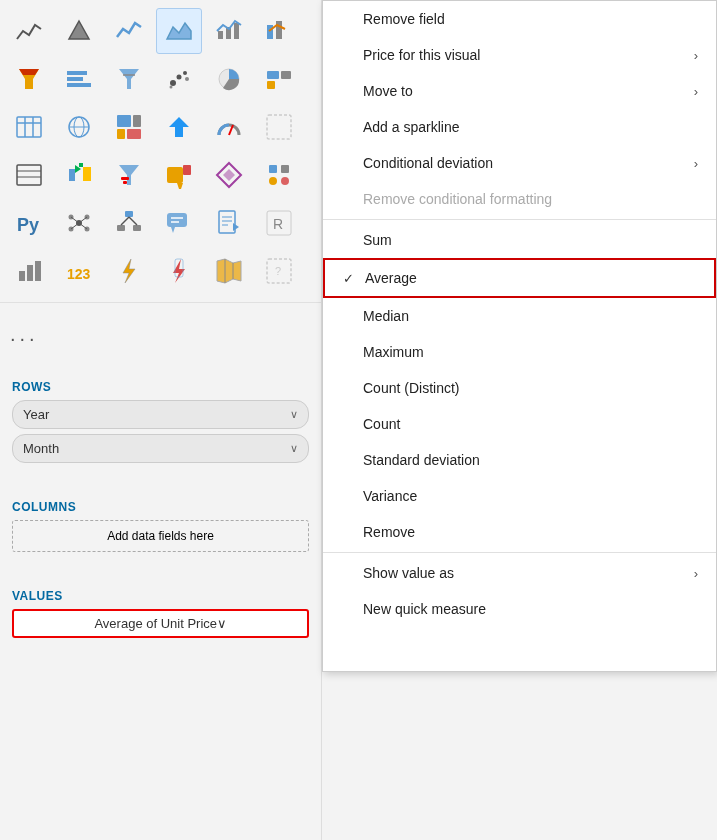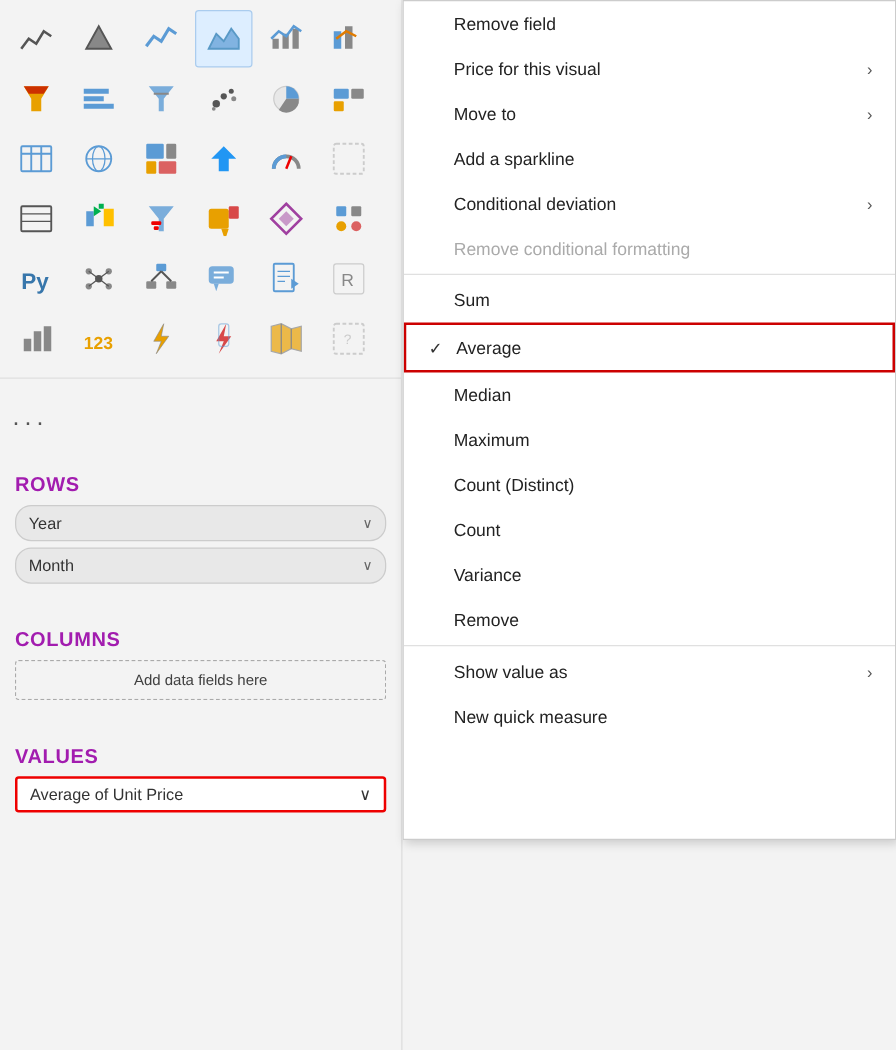--- a/index.html
+++ b/index.html
@@ -60,22 +60,22 @@
       color: #555;
       letter-spacing: 4px;
     }
 
     
     .field-section {
       padding: 10px 12px 6px;
     }
 
     .section-label {
-      color: #a21caf;
-      font-size: 16px;
+      color: #0369a1;
+      font-size: 12px;
       font-weight: 600;
       margin-bottom: 6px;
       text-transform: uppercase;
       letter-spacing: 0.5px;
     }
 
     .field-pill {
       background: #e8e8e8;
       border: 1px solid #ccc;
       border-radius: 13px;
@@ -91,34 +91,34 @@
 
     .field-pill .chevron {
       font-size: 11px;
       color: #666;
     }
 
     .add-placeholder {
       border: 1.5px dashed #aaa;
       border-radius: 3px;
       padding: 8px 10px;
-      color: #404040;
+      color: #000000;
       font-size: 12px;
       margin-bottom: 5px;
       text-align: center;
     }
 
     .field-pill-highlighted {
       background: #fff;
       border: 2px solid #e00;
       border-radius: 3px;
       padding: 5px 10px;
       display: flex;
       align-items: center;
-      justify-content: space-between;
+      justify-content: center;
       margin-bottom: 5px;
       cursor: pointer;
       font-size: 13px;
       color: #333;
     }
 
     
     .context-menu {
       width: 395px;
       background: #fff;
@@ -548,20 +548,26 @@
     </span>
   </div>
 
   <div class="menu-item">
     <span class="menu-item-label">
       <span class="checkmark">&nbsp;</span>
       <span>Count</span>
     </span>
   </div>
 
+  <div class="menu-item">
+    <span class="menu-item-label">
+      <span class="checkmark">&nbsp;</span>
+      <span>Standard deviation</span>
+    </span>
+  </div>
 
   <div class="menu-item">
     <span class="menu-item-label">
       <span class="checkmark">&nbsp;</span>
       <span>Variance</span>
     </span>
   </div>
 
   <div class="menu-item">
     <span class="menu-item-label">

